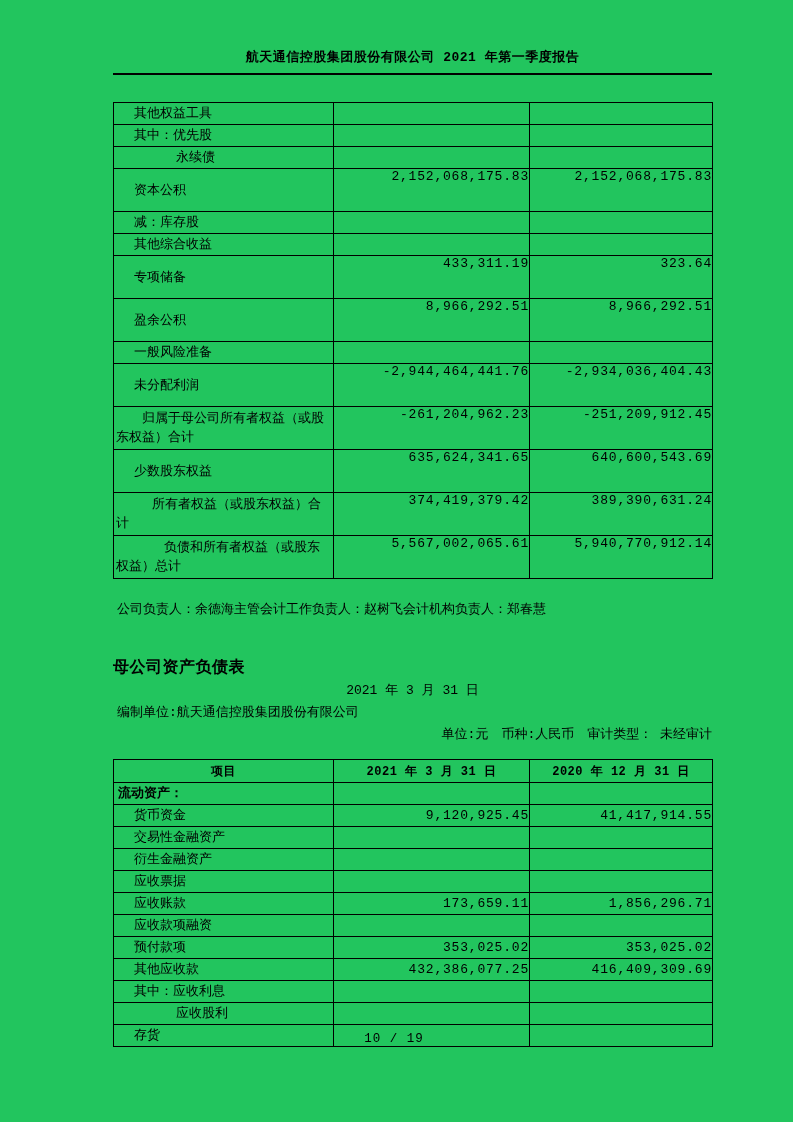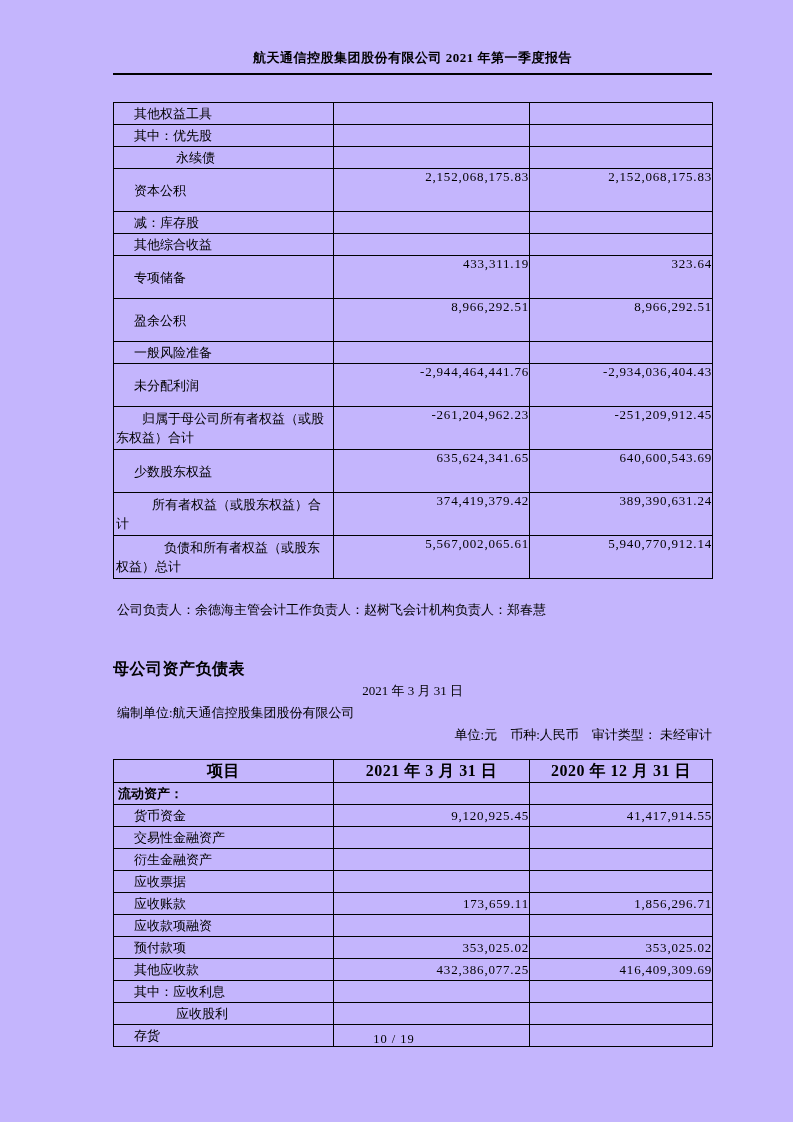--- a/index.html
+++ b/index.html
@@ -1,21 +1,21 @@
 <!DOCTYPE html>
 <html><head>
 <meta charset="utf-8">
 <style>
   html, body { margin: 0; padding: 0; background: #e8e8e8; }
   .page {
     position: relative;
     width: 793px;
     height: 1122px;
-    background: #c4b5fd;
-    font-family: Liberation Serif, serif;
+    background: #22c55e;
+    font-family: Liberation Mono, monospace;
     color: #000;
     overflow: hidden;
     margin: 0 auto;
   }
   .content {
     position: absolute;
     left: 113px;
     top: 0;
     width: 599px;
   }
@@ -64,21 +64,21 @@
   .ind-5 { text-indent: 60px; }
   .cell-num {
     text-align: right;
     padding: 2px 8px 0 2px;
     letter-spacing: 0.8px;
     white-space: nowrap;
   }
   #equity-table .cell-num { vertical-align: top; }
   #parent-bs-table .cell-num { vertical-align: middle; padding-top: 0; }
   #parent-bs-table th {
-    font-size: 16px;
+    font-size: 12px;
     font-weight: bold;
     text-align: center;
     height: 22px;
     letter-spacing: 0.5px;
   }
   #equity-table { margin-top: 27px; }
   
   .signatories {
     margin: 22px 0 0 0;
     padding-left: 4px;

